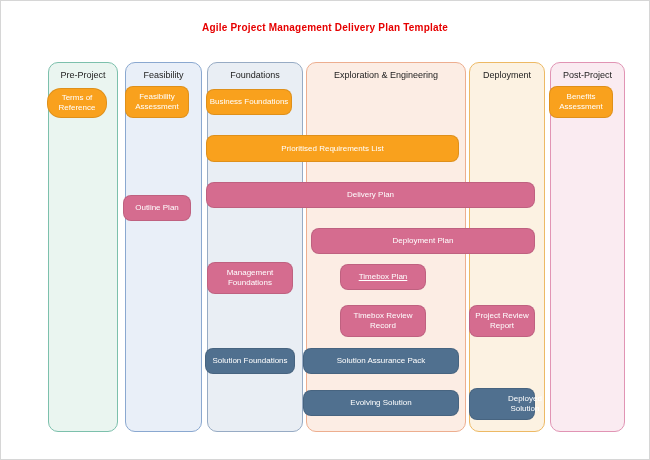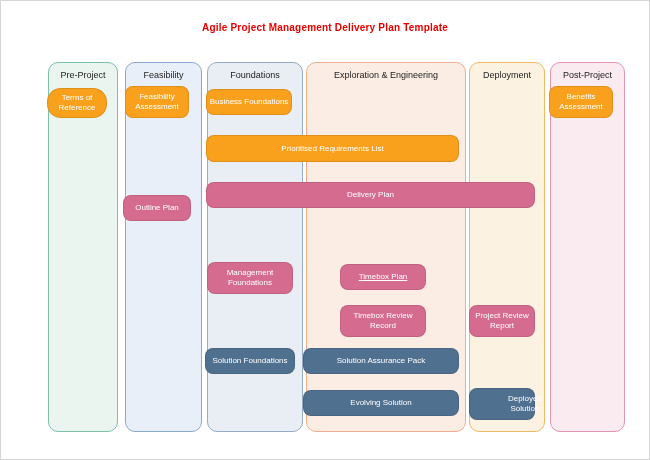--- a/index.html
+++ b/index.html
@@ -100,20 +100,21 @@
   <div class="lane lane-postproject">
     <div class="lane-header">Post-Project</div>
   </div>
 
   <div class="box b-terms" style="background-color: rgb(249, 161, 29);">Terms of Reference</div>
   <div class="box b-feas-assess" style="background-color: rgb(249, 161, 29);">Feasibility Assessment</div>
   <div class="box b-bus-found" style="background-color: rgb(249, 161, 29);">Business Foundations</div>
   <div class="box b-prl" style="background-color: rgb(249, 161, 29);">Prioritised Requirements List</div>
   <div class="box b-outline" style="background-color: rgb(213, 108, 143);">Outline Plan</div>
   <div class="box b-delivery" style="background-color: rgb(213, 108, 143);">Delivery Plan</div>
+  <div class="box b-deploy-plan" style="background-color: rgb(213, 108, 143);">Deployment Plan</div>
   <div class="box b-mgmt-found" style="background-color: rgb(213, 108, 143);">Management Foundations</div>
   <div class="box b-timebox-plan" style="background-color: rgb(213, 108, 143); text-decoration: underline;">Timebox Plan</div>
   <div class="box b-timebox-rec" style="background-color: rgb(213, 108, 143);">Timebox Review Record</div>
   <div class="box b-proj-review" style="background-color: rgb(213, 108, 143);">Project Review Report</div>
   <div class="box b-sol-found" style="background-color: rgb(80, 112, 143);">Solution Foundations</div>
   <div class="box b-sap" style="background-color: rgb(80, 112, 143);">Solution Assurance Pack</div>
   <div class="box b-evolving" style="background-color: rgb(80, 112, 143);">Evolving Solution</div>
   <div class="box b-deployed" style="background-color: rgb(80, 112, 143);">Deployed Solution</div>
   <div class="box b-benefits" style="background-color: rgb(249, 161, 29);">Benefits Assessment</div>
 

